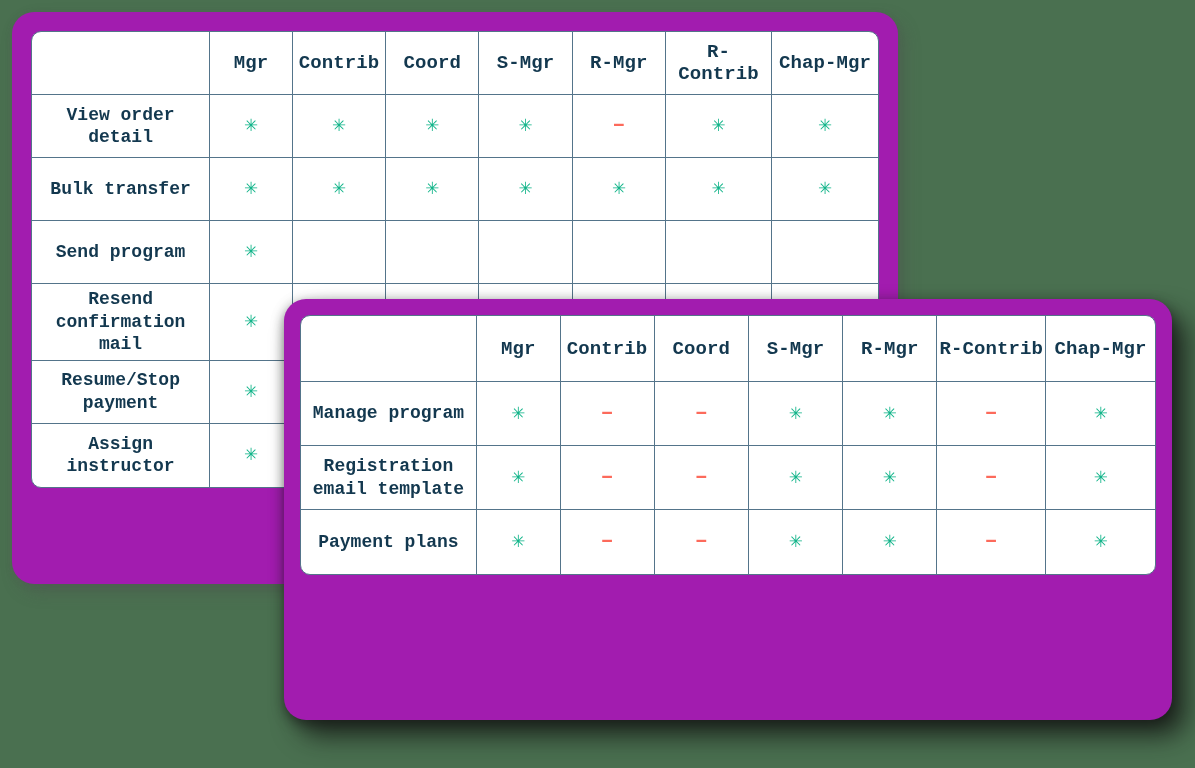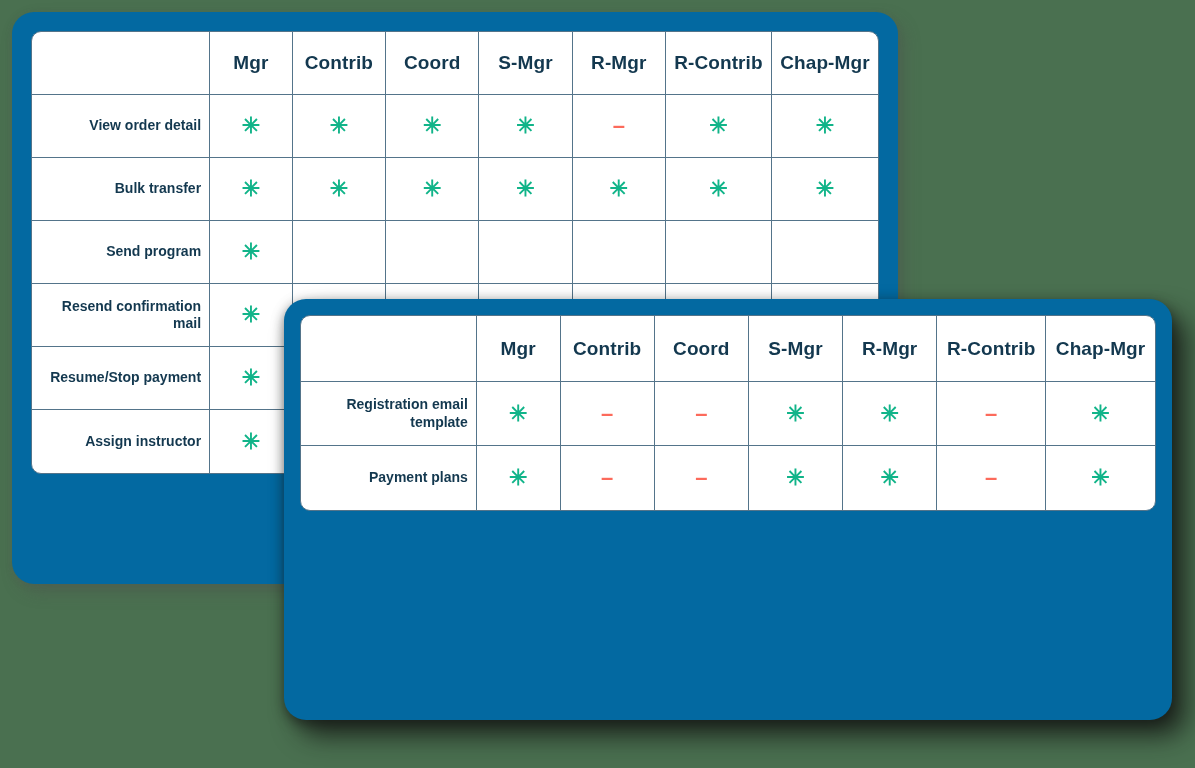--- a/index.html
+++ b/index.html
@@ -16,22 +16,23 @@
   }
 
   .stage {
     position: absolute;
     inset: 0;
   }
 
   
   .card {
     position: absolute;
-    background: #0369a1;
+    background: #a21caf;
     box-sizing: border-box;
+    font-family: Liberation Mono, monospace;
   }
 
   .card-back {
     left: 12px;
     top: 12px;
     width: 886px;
     height: 572px;
     border-radius: 22px;
     padding: 19px;
     box-shadow: 6px 8px 16px rgba(80, 80, 80, 0.38),
@@ -82,25 +83,24 @@
     border-bottom: none;
   }
 
   table.perm thead th {
     font-size: 19px;
     font-weight: bold;
     letter-spacing: 0.1px;
   }
 
   table.perm td.rowlabel {
-    font-size: 14px;
+    font-size: 18px;
     font-weight: bold;
     line-height: 1.25;
     padding: 4px 8px;
-    text-align: right;
   }
 
   .mark-yes {
     color: #11b489;
     font-size: 22px;
     font-weight: bold;
     line-height: 1;
     display: inline-block;
   }
 
@@ -241,20 +241,30 @@
           <th>Contrib</th>
           <th>Coord</th>
           <th>S-Mgr</th>
           <th>R-Mgr</th>
           <th>R-Contrib</th>
           <th>Chap-Mgr</th>
         </tr>
       </thead>
       <tbody>
           <tr>
+            <td class="rowlabel">Manage program</td>
+            <td><span class="mark-yes">✳</span></td>
+            <td><span class="mark-no">–</span></td>
+            <td><span class="mark-no">–</span></td>
+            <td><span class="mark-yes">✳</span></td>
+            <td><span class="mark-yes">✳</span></td>
+            <td><span class="mark-no">–</span></td>
+            <td><span class="mark-yes">✳</span></td>
+          </tr>
+          <tr>
             <td class="rowlabel">Registration email template</td>
             <td><span class="mark-yes">✳</span></td>
             <td><span class="mark-no">–</span></td>
             <td><span class="mark-no">–</span></td>
             <td><span class="mark-yes">✳</span></td>
             <td><span class="mark-yes">✳</span></td>
             <td><span class="mark-no">–</span></td>
             <td><span class="mark-yes">✳</span></td>
           </tr>
           <tr>

